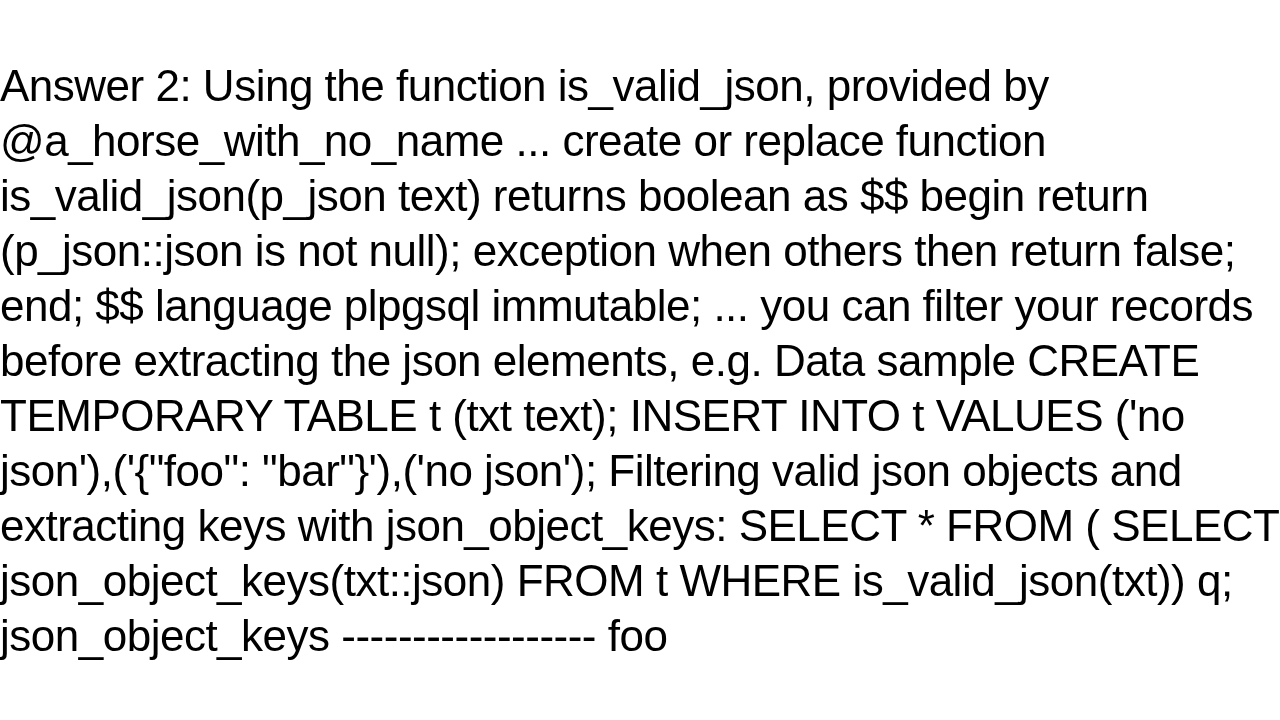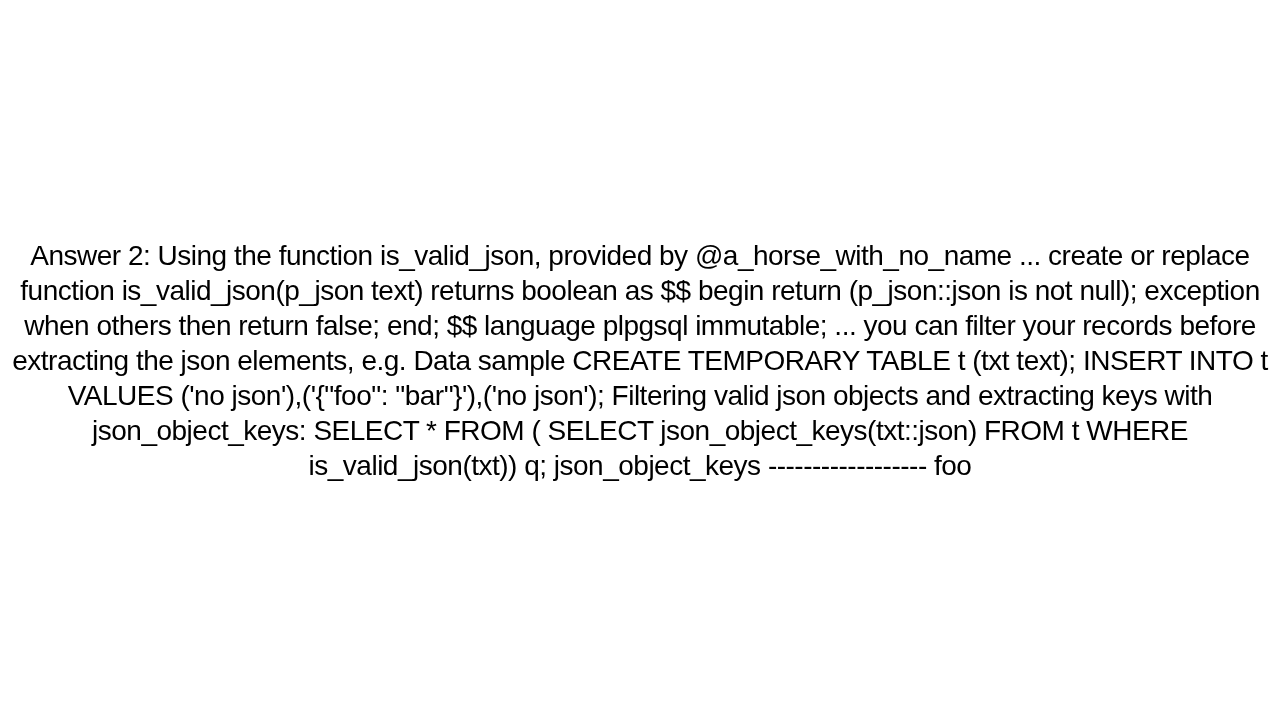--- a/index.html
+++ b/index.html
@@ -12,23 +12,23 @@
       height: 720px;
       background: #ffffff;
       font-family: Arial, Helvetica, sans-serif;
       overflow: hidden;
       display: flex;
       align-items: center;
       justify-content: center;
     }
     .text-block {
       color: #000000;
-      font-size: 28px;
+      font-size: 44px;
       line-height: 1.25;
-      text-align: center;
+      text-align: left;
       font-weight: 400;
       width: 1320px;
       letter-spacing: -0.5px;
     }
   </style>
 </head>
 <body>
 
 <div class="text-block">Answer 2: Using the function is_valid_json, provided by @a_horse_with_no_name ... create or replace function is_valid_json(p_json text) returns boolean as $$ begin   return (p_json::json is not null); exception    when others then      return false;   end; $$ language plpgsql immutable;  ... you can filter your records before extracting the json elements, e.g. Data sample CREATE TEMPORARY TABLE t (txt text); INSERT INTO t VALUES ('no json'),('{"foo": "bar"}'),('no json');  Filtering valid json objects and extracting keys with json_object_keys: SELECT * FROM (   SELECT json_object_keys(txt::json) FROM t   WHERE is_valid_json(txt)) q;   json_object_keys  ------------------  foo</div>
 

